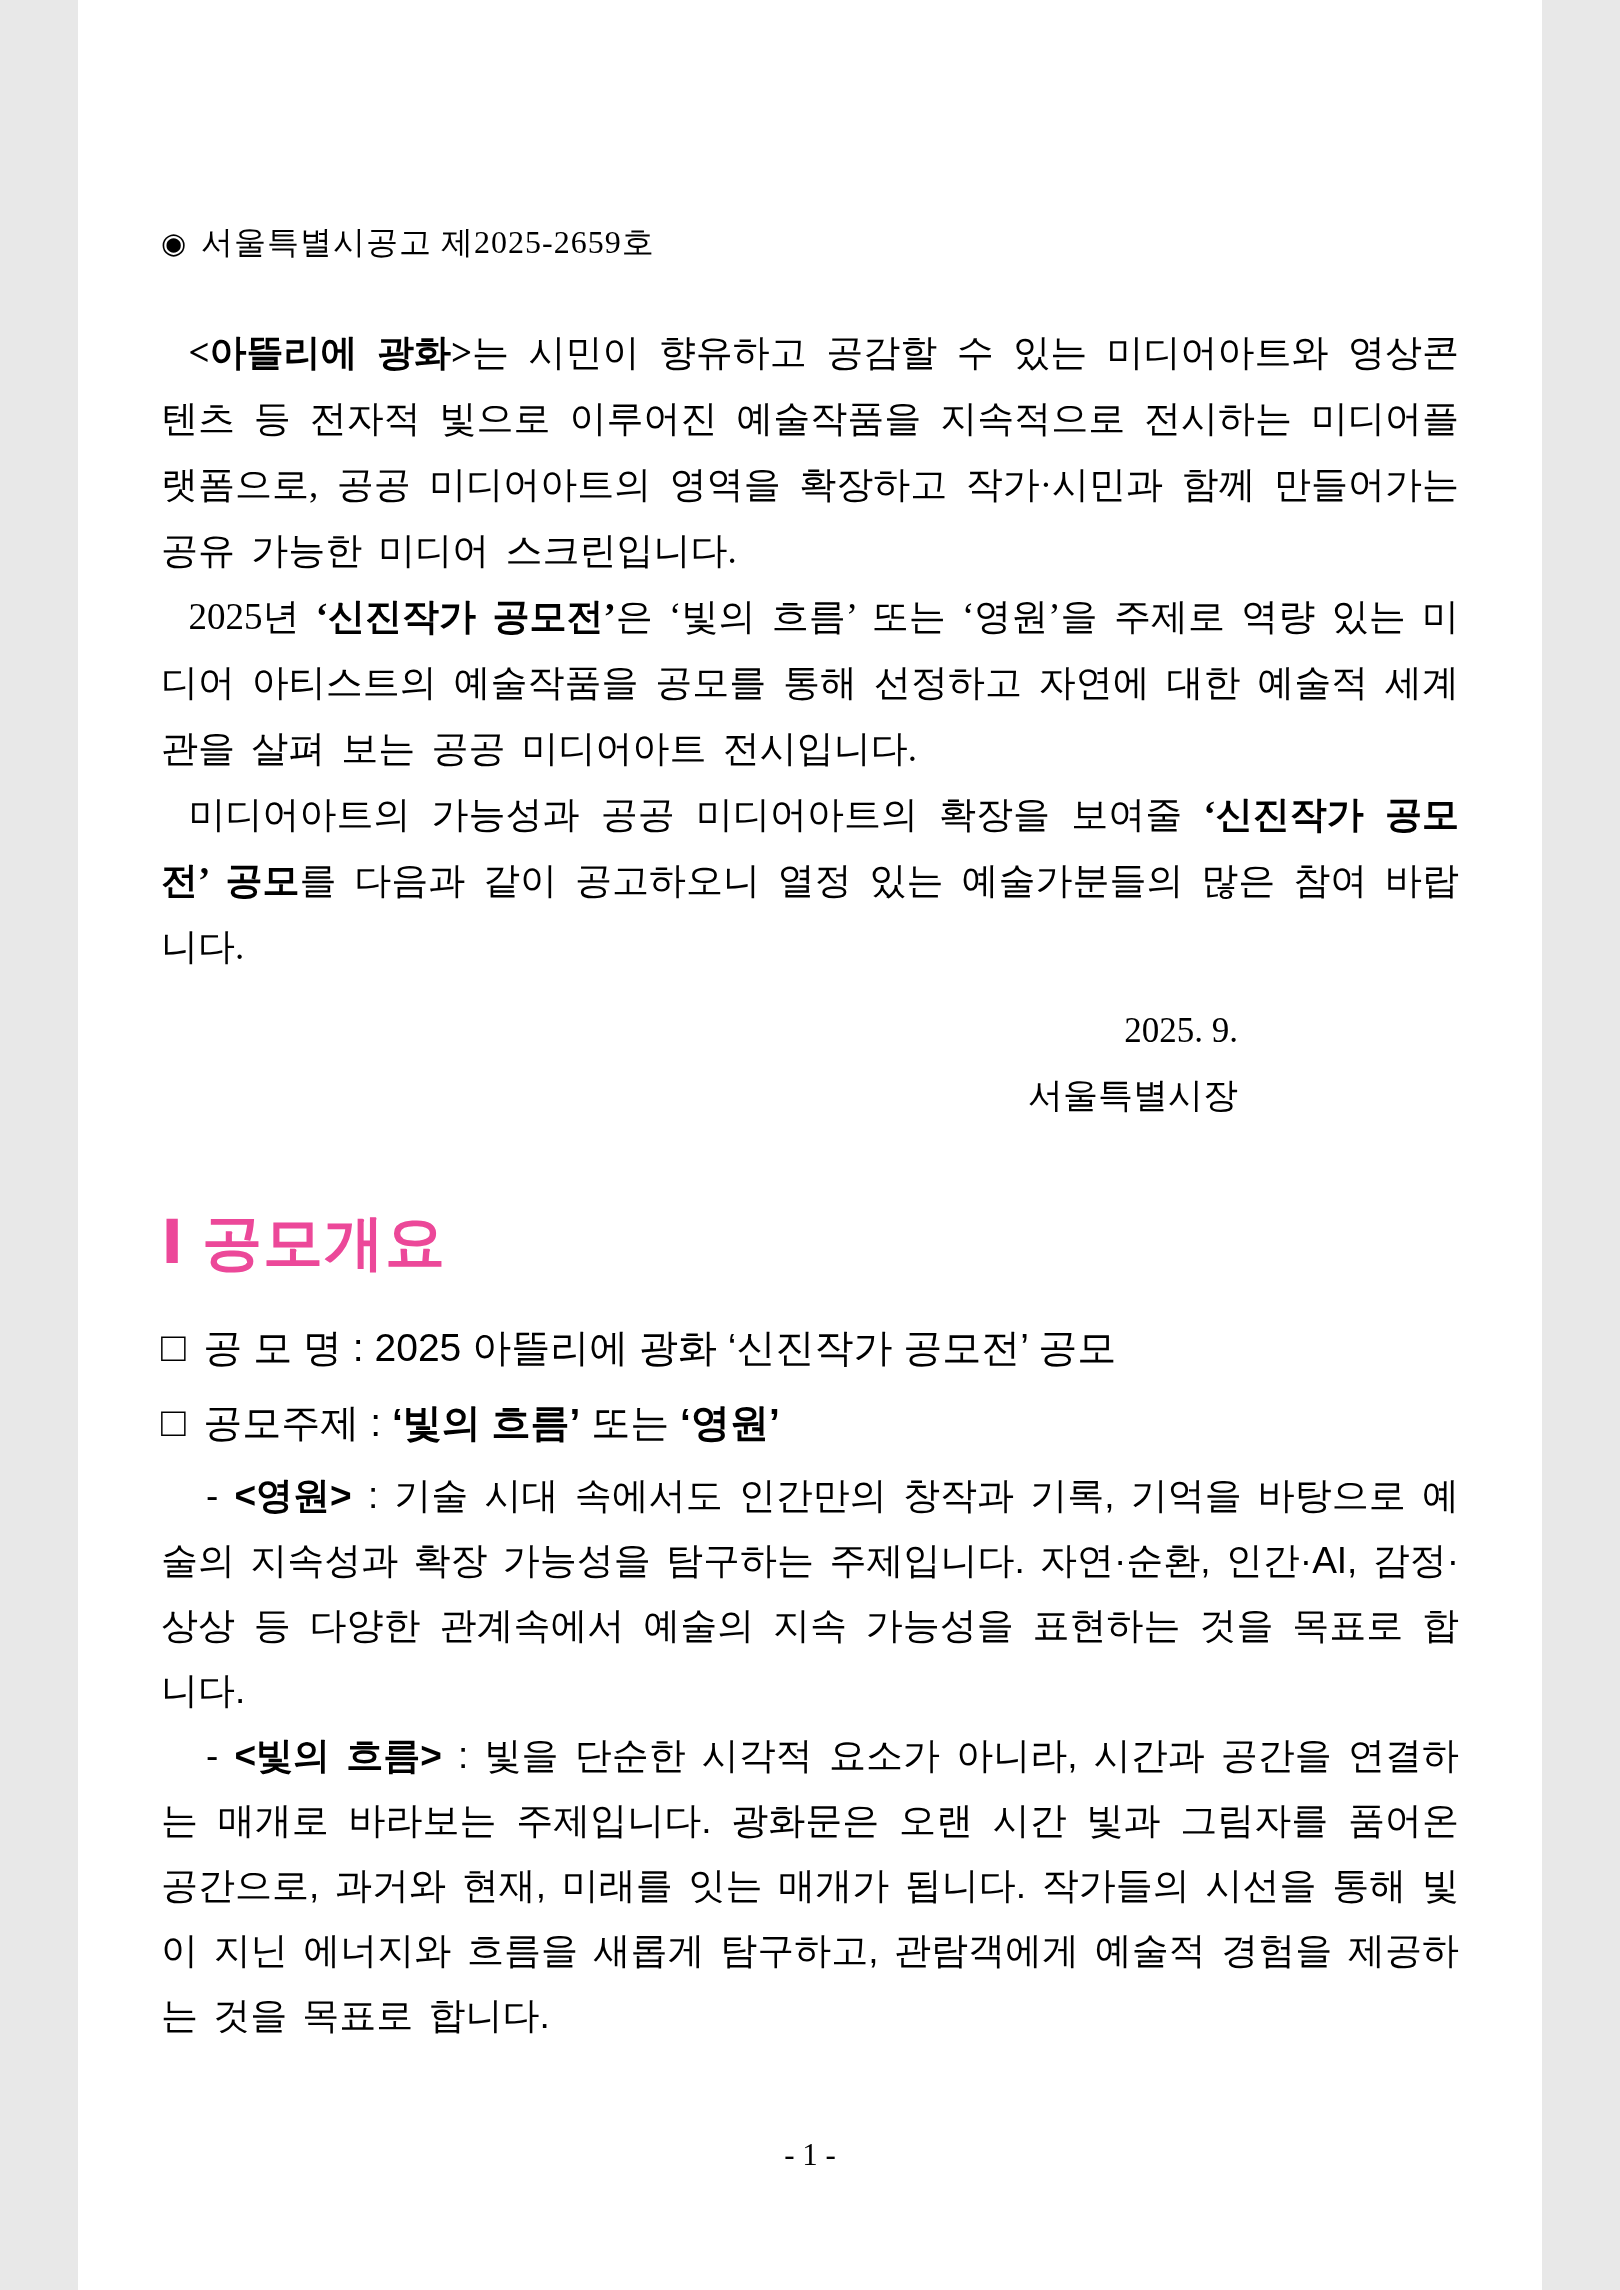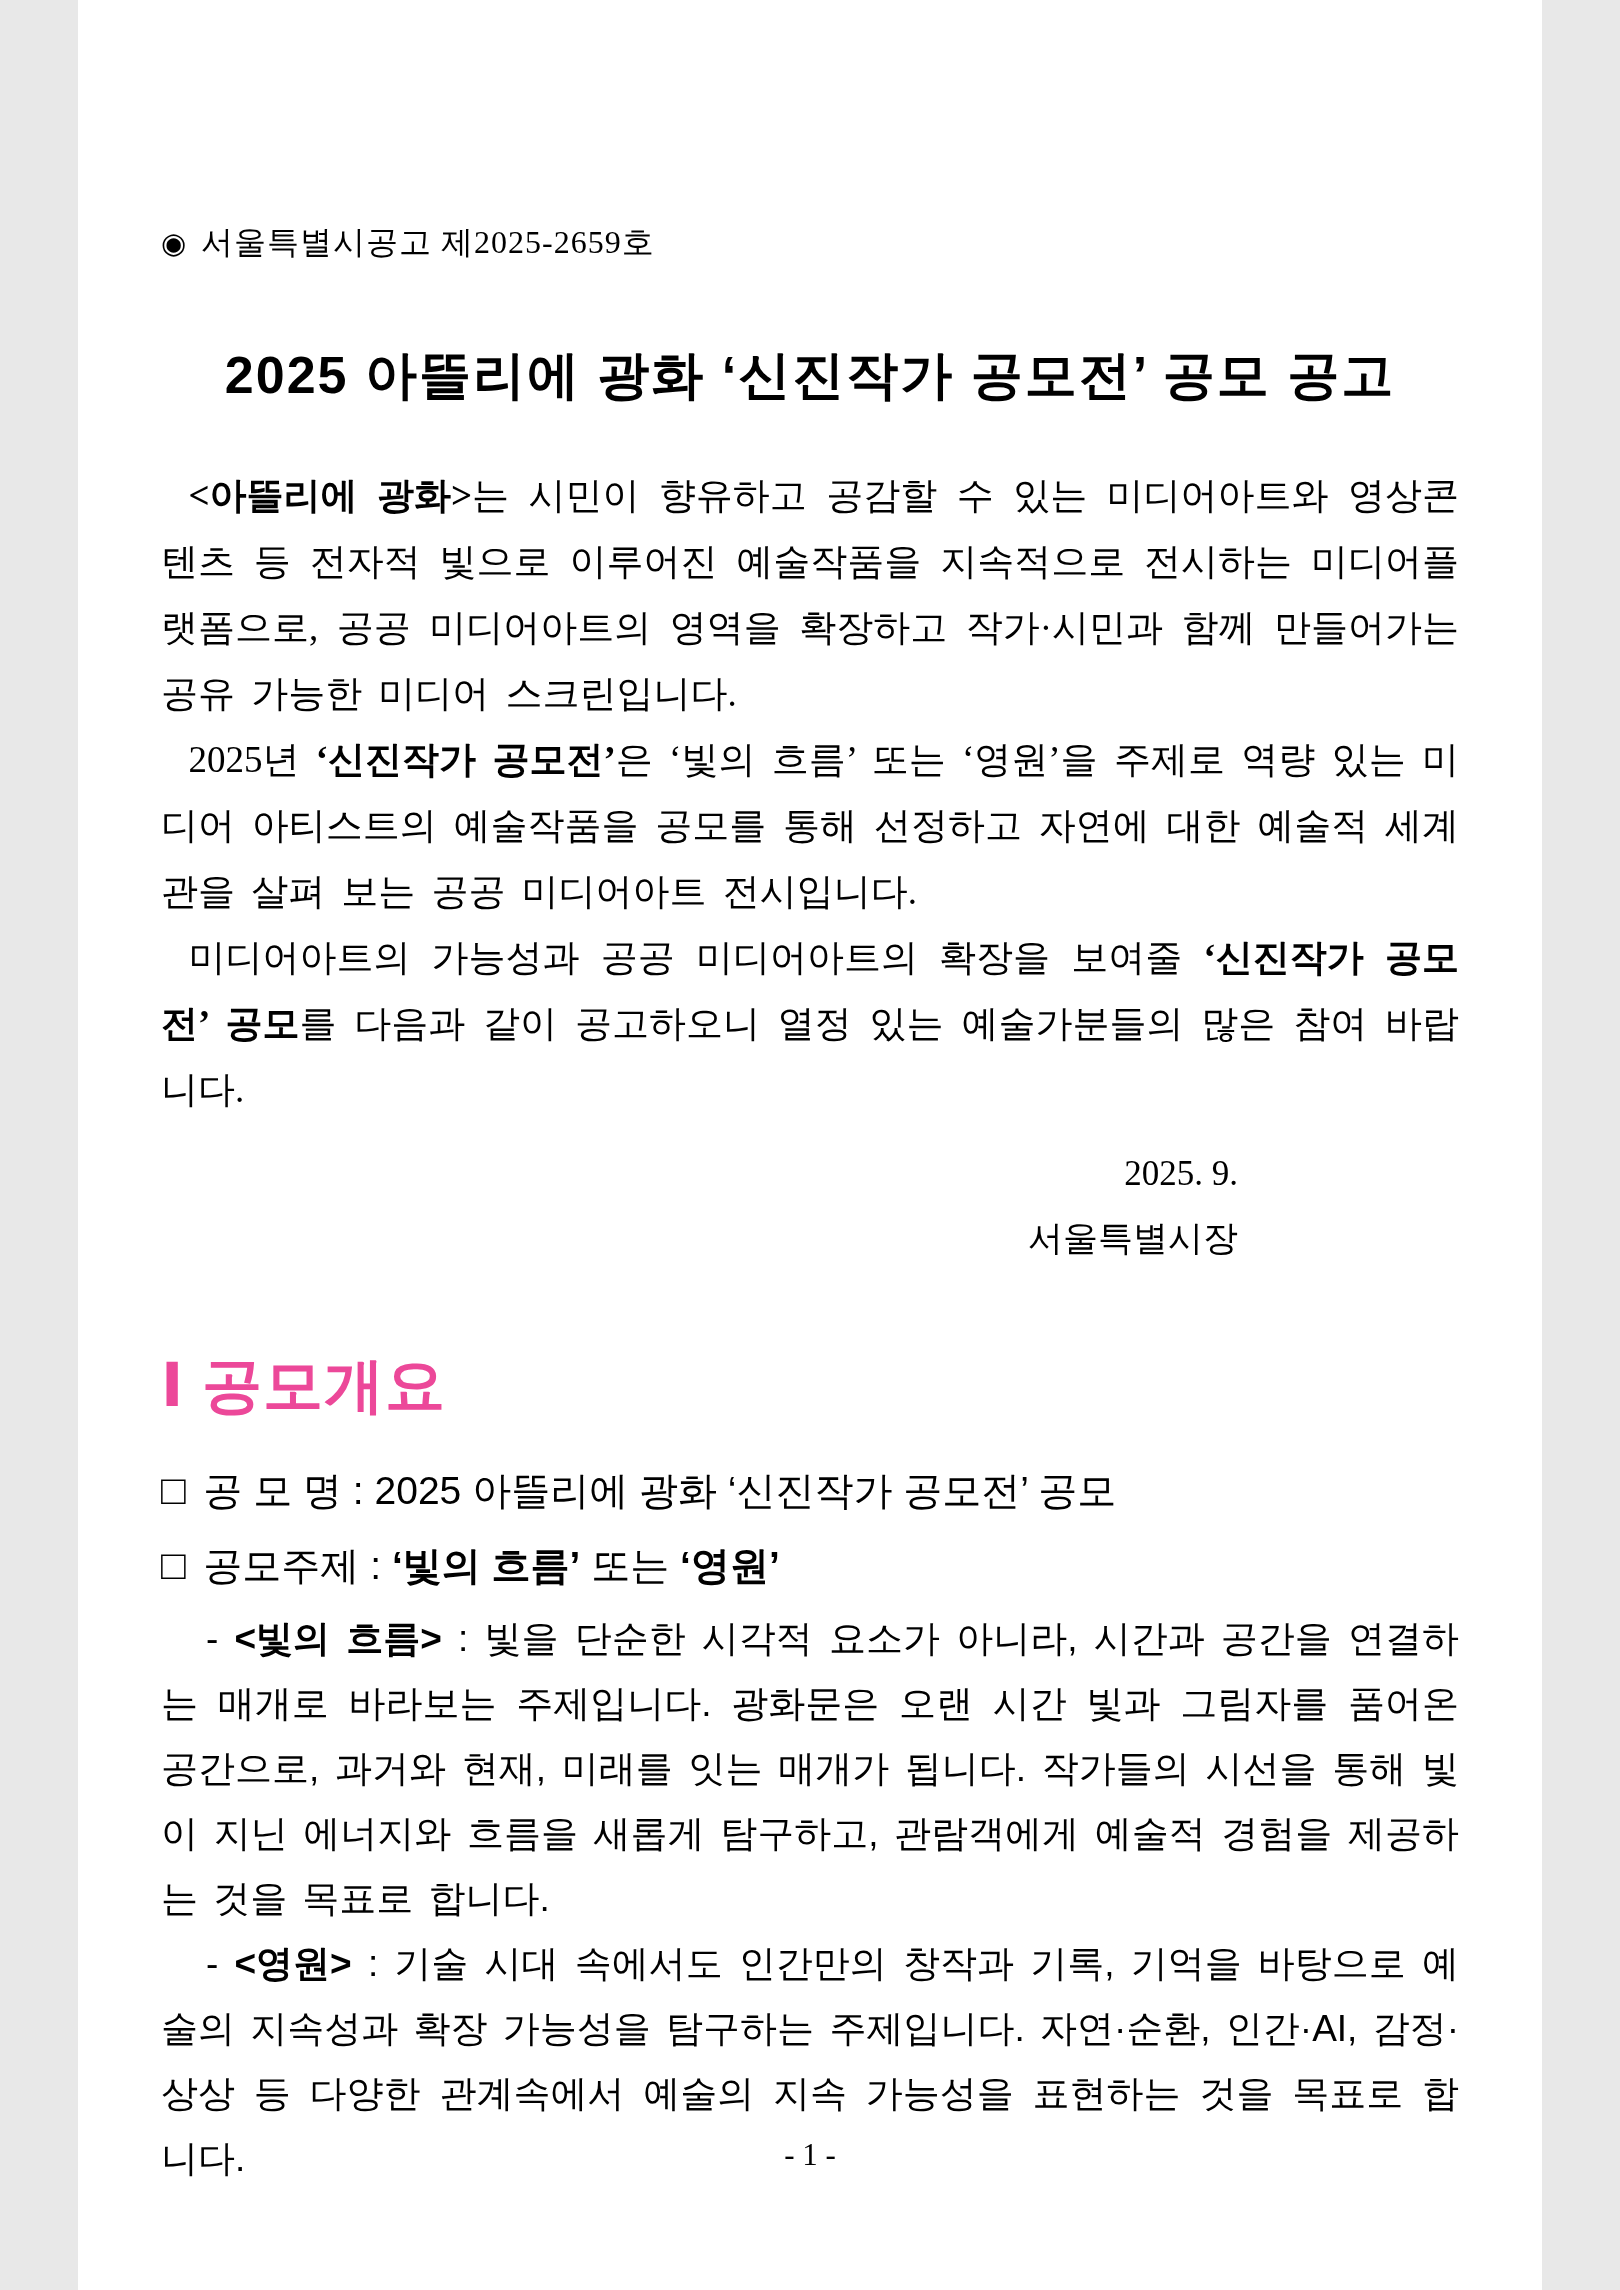--- a/index.html
+++ b/index.html
@@ -95,21 +95,20 @@
 </style>
 </head>
 <body>
 
 <div class="page">
 
   <div class="notice-line">
     <span class="bullet">◉</span><span>서울특별시공고 제2025-2659호</span>
   </div>
 
-  <h1 class="doc-title">2025 아뜰리에 광화 ‘신진작가 공모전’ 공모 공고</h1>
 
   <div class="body-text">
     <p class="bp"><b>&lt;아뜰리에 광화&gt;</b><span>는 시민이 향유하고 공감할 수 있는 미디어아트와 영상콘텐츠 등 전자적 빛으로 이루어진 예술작품을 지속적으로 전시하는 미디어플랫폼으로, 공공 미디어아트의 영역을 확장하고 작가·시민과 함께 만들어가는 공유 가능한 미디어 스크린입니다.</span></p>
     <p class="bp"><span>2025년 </span><b>‘신진작가 공모전’</b><span>은 ‘빛의 흐름’ 또는 ‘영원’을 주제로 역량 있는 미디어 아티스트의 예술작품을 공모를 통해 선정하고 자연에 대한 예술적 세계관을 살펴 보는 공공 미디어아트 전시입니다.</span></p>
     <p class="bp"><span>미디어아트의 가능성과 공공 미디어아트의 확장을 보여줄 </span><b>‘신진작가 공모전’ 공모</b><span>를 다음과 같이 공고하오니 열정 있는 예술가분들의 많은 참여 바랍니다.</span></p>
   </div>
 
   <div class="sig-block">
     <div>2025. 9.</div>
     <div>서울특별시장</div>
@@ -123,20 +122,20 @@
   <div class="items">
     <div class="item">
       <span class="marker">□</span><span>공 모 명 : 2025 아뜰리에 광화 ‘신진작가 공모전’ 공모</span>
     </div>
     <div class="item">
       <span class="marker">□</span><span>공모주제 : </span><b>‘빛의 흐름’</b><span> 또는 </span><b>‘영원’</b>
     </div>
   </div>
 
   <div class="subs">
+    <p class="sub"><span>- </span><b>&lt;영원&gt;</b><span> : 기술 시대 속에서도 인간만의 창작과 기록, 기억을 바탕으로 예술의 지속성과 확장 가능성을 탐구하는 주제입니다. 자연·순환, 인간·AI, 감정·상상 등 다양한 관계속에서 예술의 지속 가능성을 표현하는 것을 목표로 합니다.</span></p>
     <p class="sub"><span>- </span><b>&lt;빛의 흐름&gt;</b><span> : 빛을 단순한 시각적 요소가 아니라, 시간과 공간을 연결하는 매개로 바라보는 주제입니다. 광화문은 오랜 시간 빛과 그림자를 품어온 공간으로, 과거와 현재, 미래를 잇는 매개가 됩니다. 작가들의 시선을 통해 빛이 지닌 에너지와 흐름을 새롭게 탐구하고, 관람객에게 예술적 경험을 제공하는 것을 목표로 합니다.</span></p>
-    <p class="sub"><span>- </span><b>&lt;영원&gt;</b><span> : 기술 시대 속에서도 인간만의 창작과 기록, 기억을 바탕으로 예술의 지속성과 확장 가능성을 탐구하는 주제입니다. 자연·순환, 인간·AI, 감정·상상 등 다양한 관계속에서 예술의 지속 가능성을 표현하는 것을 목표로 합니다.</span></p>
   </div>
 
   <div class="page-number">- 1 -</div>
 
 </div>
 
 
 </body></html>

